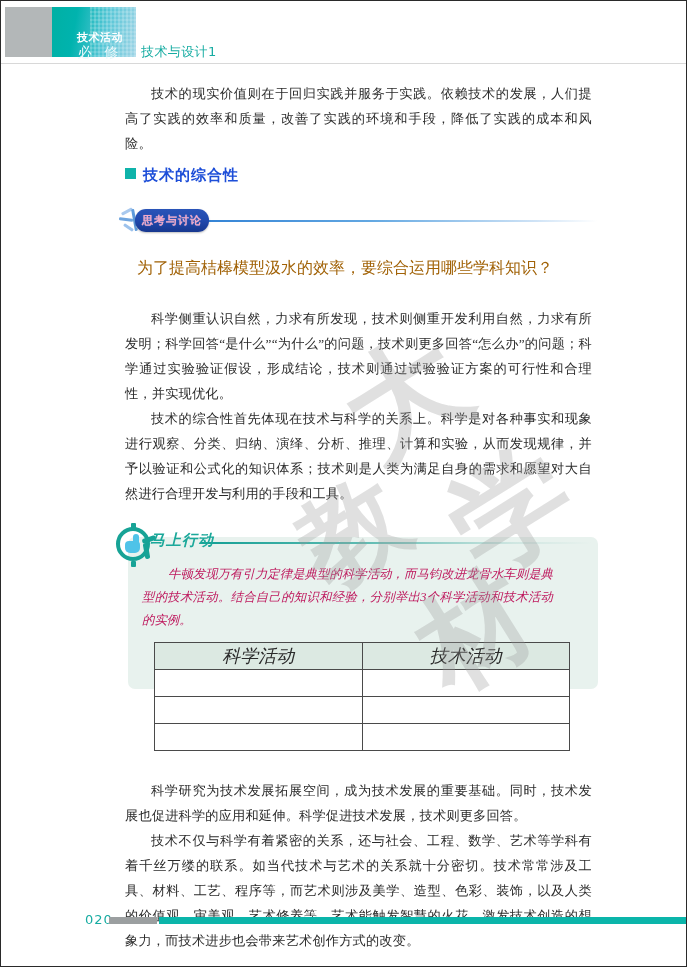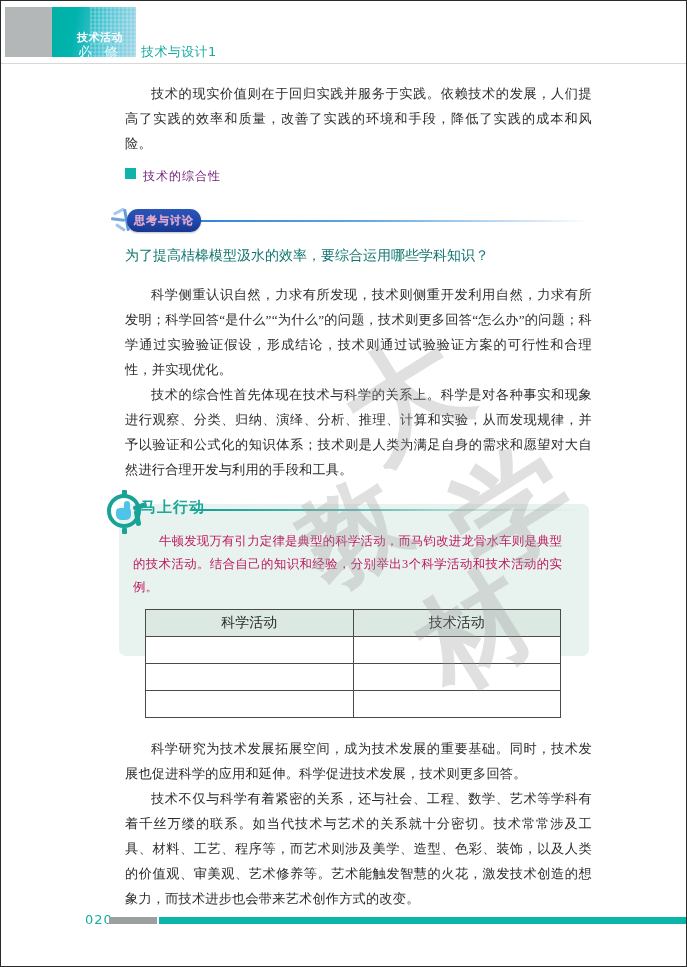--- a/index.html
+++ b/index.html
@@ -35,46 +35,46 @@
     text-indent:26px;letter-spacing:.2px;
   }
   .gap10{height:10px;}
   .gap14{height:14px;}
   .gap18{height:18px;}
 
   
   .sec-head{position:relative;margin:0;padding:10px 0 4px 124px;}
   .sec-square{display:inline-block;width:11px;height:11px;background:#0fb3aa;
      vertical-align:1px;margin-right:7px;}
-  .sec-label{display:inline-block;color:#701a75;font-size:12px;font-weight:normal;letter-spacing:1px;
-    font-family:"DejaVu Sans","Liberation Sans",sans-serif;}
-
-  
-  .cal{position:relative;height:30px;margin:0 0 0 0;}
+  .sec-label{display:inline-block;color:#1d4ed8;font-size:15px;font-weight:bold;letter-spacing:1px;
+    font-family:"DejaVu Sans","Liberation Sans",sans-serif;}
+
+  
+  .cal{position:relative;height:30px;margin:0 0 0 8px;}
   .cal-line{position:absolute;left:178px;top:13px;height:2px;width:410px;
     background:linear-gradient(90deg,#2e7fd4 0%,#63a8e2 45%,#cfe3f6 85%,#ffffff 100%);}
   .cal-badge{position:absolute;left:126px;top:2px;width:74px;height:23px;border-radius:11px;
     background:linear-gradient(180deg,#2a54b8 0%,#2049ad 50%,#17378f 100%);
     box-shadow:0 1px 2px rgba(0,0,0,.25);}
   .cal-badge-txt{position:absolute;left:0;top:0;width:74px;height:23px;line-height:23px;
     text-align:center;color:#f3a8c8;font-size:11px;font-weight:bold;letter-spacing:1px;
     font-family:"DejaVu Sans","Liberation Sans",sans-serif;
     text-shadow:0 0 1px rgba(255,255,255,.4);}
   .cal-spark{position:absolute;left:108px;top:0px;width:30px;height:28px;}
   .cal-spark i{position:absolute;display:block;background:#8fb9e8;border-radius:1px;}
   .cal-spark i.s1{left:4px;top:3px;width:12px;height:3px;transform:rotate(-28deg);background:#a9c9ee;}
   .cal-spark i.s2{left:2px;top:11px;width:14px;height:3px;transform:rotate(8deg);background:#6fa5df;}
   .cal-spark i.s3{left:6px;top:19px;width:11px;height:3px;transform:rotate(34deg);background:#9dc2ec;}
   .cal-spark i.s4{left:16px;top:2px;width:3px;height:22px;transform:rotate(-10deg);background:#5f9cdc;}
   .cal-spark i.s5{left:20px;top:7px;width:3px;height:14px;transform:rotate(12deg);background:#bcd6f3;}
-  p.cal-body{margin:0;padding:7px 100px 0 124px;font-size:14px;line-height:24px;
-    color:#0f766e;text-align:justify;text-indent:0;}
-
-  
-  .act{position:relative;margin:0;}
+  p.cal-body{margin:12px;padding:7px 100px 0 124px;font-size:16px;line-height:24px;
+    color:#a16207;text-align:justify;text-indent:0;}
+
+  
+  .act{position:relative;margin:9px;font-style:italic;}
   .act-panel{position:absolute;left:118px;top:12px;width:470px;height:152px;
     background:#e8f2ee;border-radius:7px;}
   .act-head{position:relative;height:34px;}
   .act-line{position:absolute;left:190px;top:17px;height:2px;width:392px;
     background:linear-gradient(90deg,#129f94 0%,#5ab9b0 40%,#cfe6e1 80%,#e8f2ee 100%);}
   .act-title{position:absolute;left:140px;top:6px;color:#1ba89a;font-size:15px;font-weight:bold;
     letter-spacing:1px;font-family:"DejaVu Sans","Liberation Sans",sans-serif;}
   .gear{position:absolute;left:104px;top:0px;width:40px;height:40px;}
   .gear .ring{position:absolute;left:2px;top:2px;width:34px;height:34px;border-radius:50%;
     border:4px solid #17a396;box-sizing:border-box;}
@@ -91,21 +91,21 @@
     border-radius:2px;transform:rotate(-18deg);}
   .gear .wr2{position:absolute;left:30px;top:18px;width:5px;height:16px;background:#17a396;
     border-radius:2px;transform:rotate(-10deg);}
   p.act-body{position:relative;margin:0;padding:4px 126px 0 132px;font-size:12.4px;
     line-height:23px;color:#be185d;text-align:justify;text-indent:26px;}
 
   
   .tbl-wrap{position:relative;padding:10px 0 0 144px;}
   table.t{border-collapse:collapse;width:416px;background:#ffffff;}
   table.t th{background:#dce9e2;border:1px solid #4a4a4a;height:24px;
-     font-size:14px;font-weight:normal;color:#2b2b2b;text-align:center;
+     font-size:18px;font-weight:normal;color:#2b2b2b;text-align:center;
      font-family:"Liberation Serif","DejaVu Serif",serif;}
   table.t td{border:1px solid #4a4a4a;height:24px;background:#ffffff;}
 
   
   .footer{position:absolute;left:0;bottom:38px;width:687px;height:14px;}
   .pg-num{position:absolute;left:84px;top:-2px;color:#17aca2;font-size:13px;letter-spacing:1px;
     font-family:"DejaVu Sans","Liberation Sans",sans-serif;}
   .pg-bar-gray{position:absolute;left:108px;top:3px;width:48px;height:7px;background:#9b9fa0;}
   .pg-bar-teal{position:absolute;left:158px;top:3px;width:529px;height:7px;background:#0bb5aa;}
 

